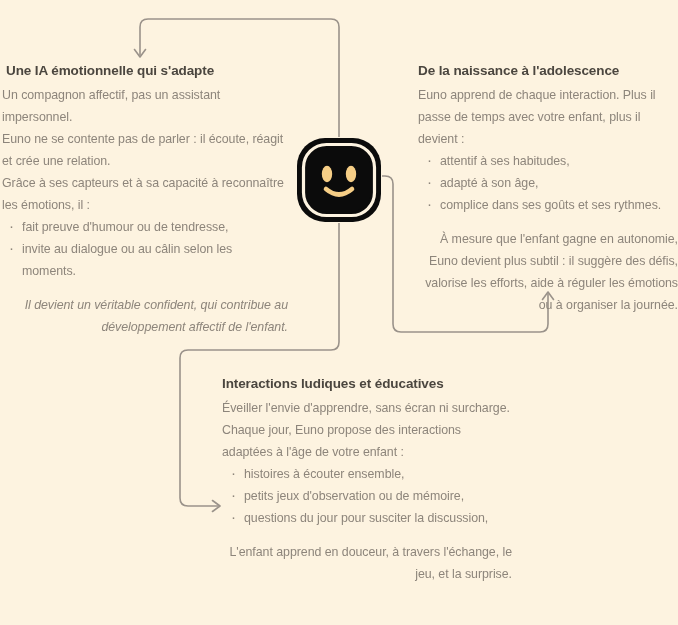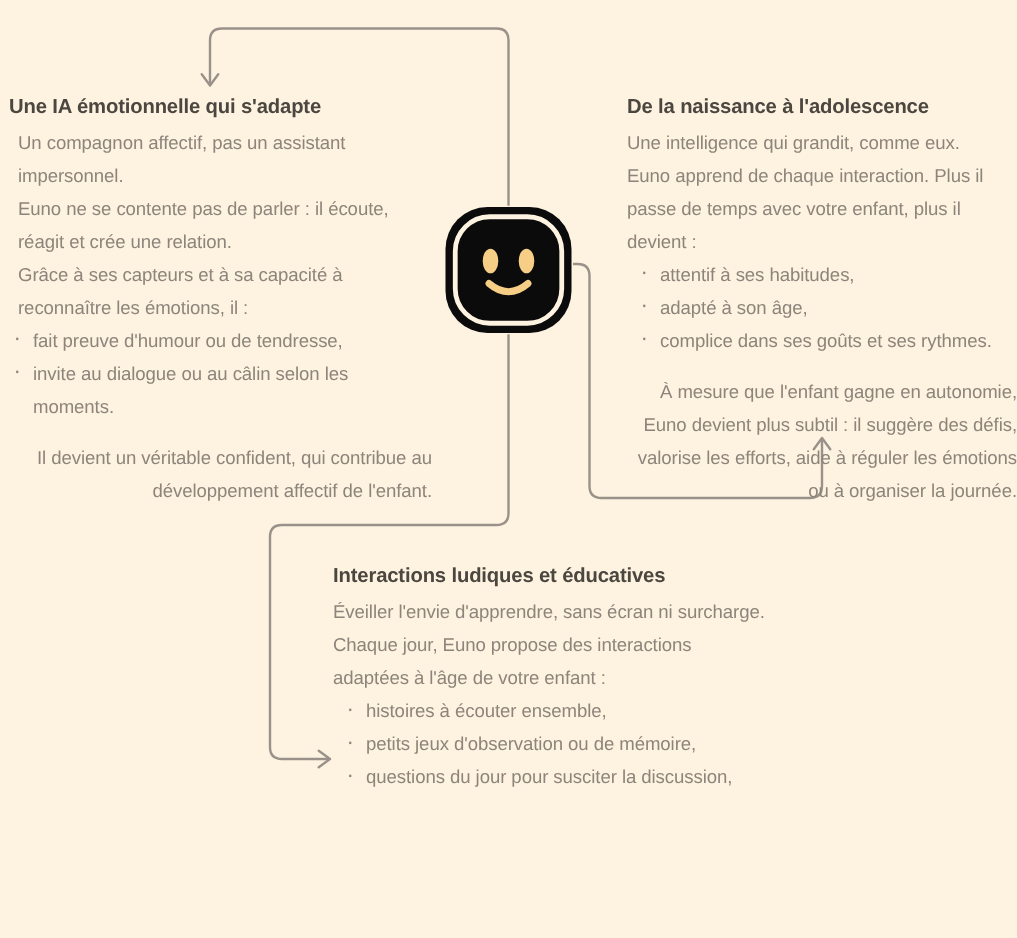--- a/index.html
+++ b/index.html
@@ -84,22 +84,22 @@
     font-size: 15px;
     color: #8D857B;
   }
 
   #block-emotional {
     left: 0px;
     top: 62px;
     width: 288px;
   }
   #block-emotional h3 { padding-left: 6px; }
-  #block-emotional p.lead { padding-left: 12px; }
-  #block-emotional p.tail { padding-left: 0px; }
+  #block-emotional p.lead { padding-left: 2px; }
+  #block-emotional p.tail { padding-left: 0px; font-style: italic; }
 
   #block-growth {
     left: 418px;
     top: 62px;
     width: 260px;
   }
 
   #block-play {
     left: 222px;
     top: 375px;
@@ -148,34 +148,34 @@
     <p class="lead">Grâce à ses capteurs et à sa capacité à reconnaître les émotions, il :</p>
     <ul>
       <li>fait preuve d'humour ou de tendresse,</li>
       <li>invite au dialogue ou au câlin selon les moments.</li>
     </ul>
     <p class="tail gap">Il devient un véritable confident, qui contribue au développement affectif de l'enfant.</p>
   </div>
 
   <div class="block" id="block-growth">
     <h3>De la naissance à l'adolescence</h3>
-    <p>Une intelligence qui grandit, comme eux.</p>
     <p>Euno apprend de chaque interaction. Plus il passe de temps avec votre enfant, plus il devient :</p>
     <ul>
       <li>attentif à ses habitudes,</li>
       <li>adapté à son âge,</li>
       <li>complice dans ses goûts et ses rythmes.</li>
     </ul>
     <p class="gap">À mesure que l'enfant gagne en autonomie, Euno devient plus subtil : il suggère des défis, valorise les efforts, aide à réguler les émotions ou à organiser la journée.</p>
   </div>
 
   <div class="block" id="block-play">
     <h3>Interactions ludiques et éducatives</h3>
     <p>Éveiller l'envie d'apprendre, sans écran ni surcharge.</p>
     <p>Chaque jour, Euno propose des interactions adaptées à l'âge de votre enfant :</p>
     <ul>
       <li>histoires à écouter ensemble,</li>
       <li>petits jeux d'observation ou de mémoire,</li>
       <li>questions du jour pour susciter la discussion,</li>
     </ul>
+    <p class="gap">L'enfant apprend en douceur, à travers l'échange, le jeu, et la surprise.</p>
   </div>
 
 </div>
 
 </body></html>

